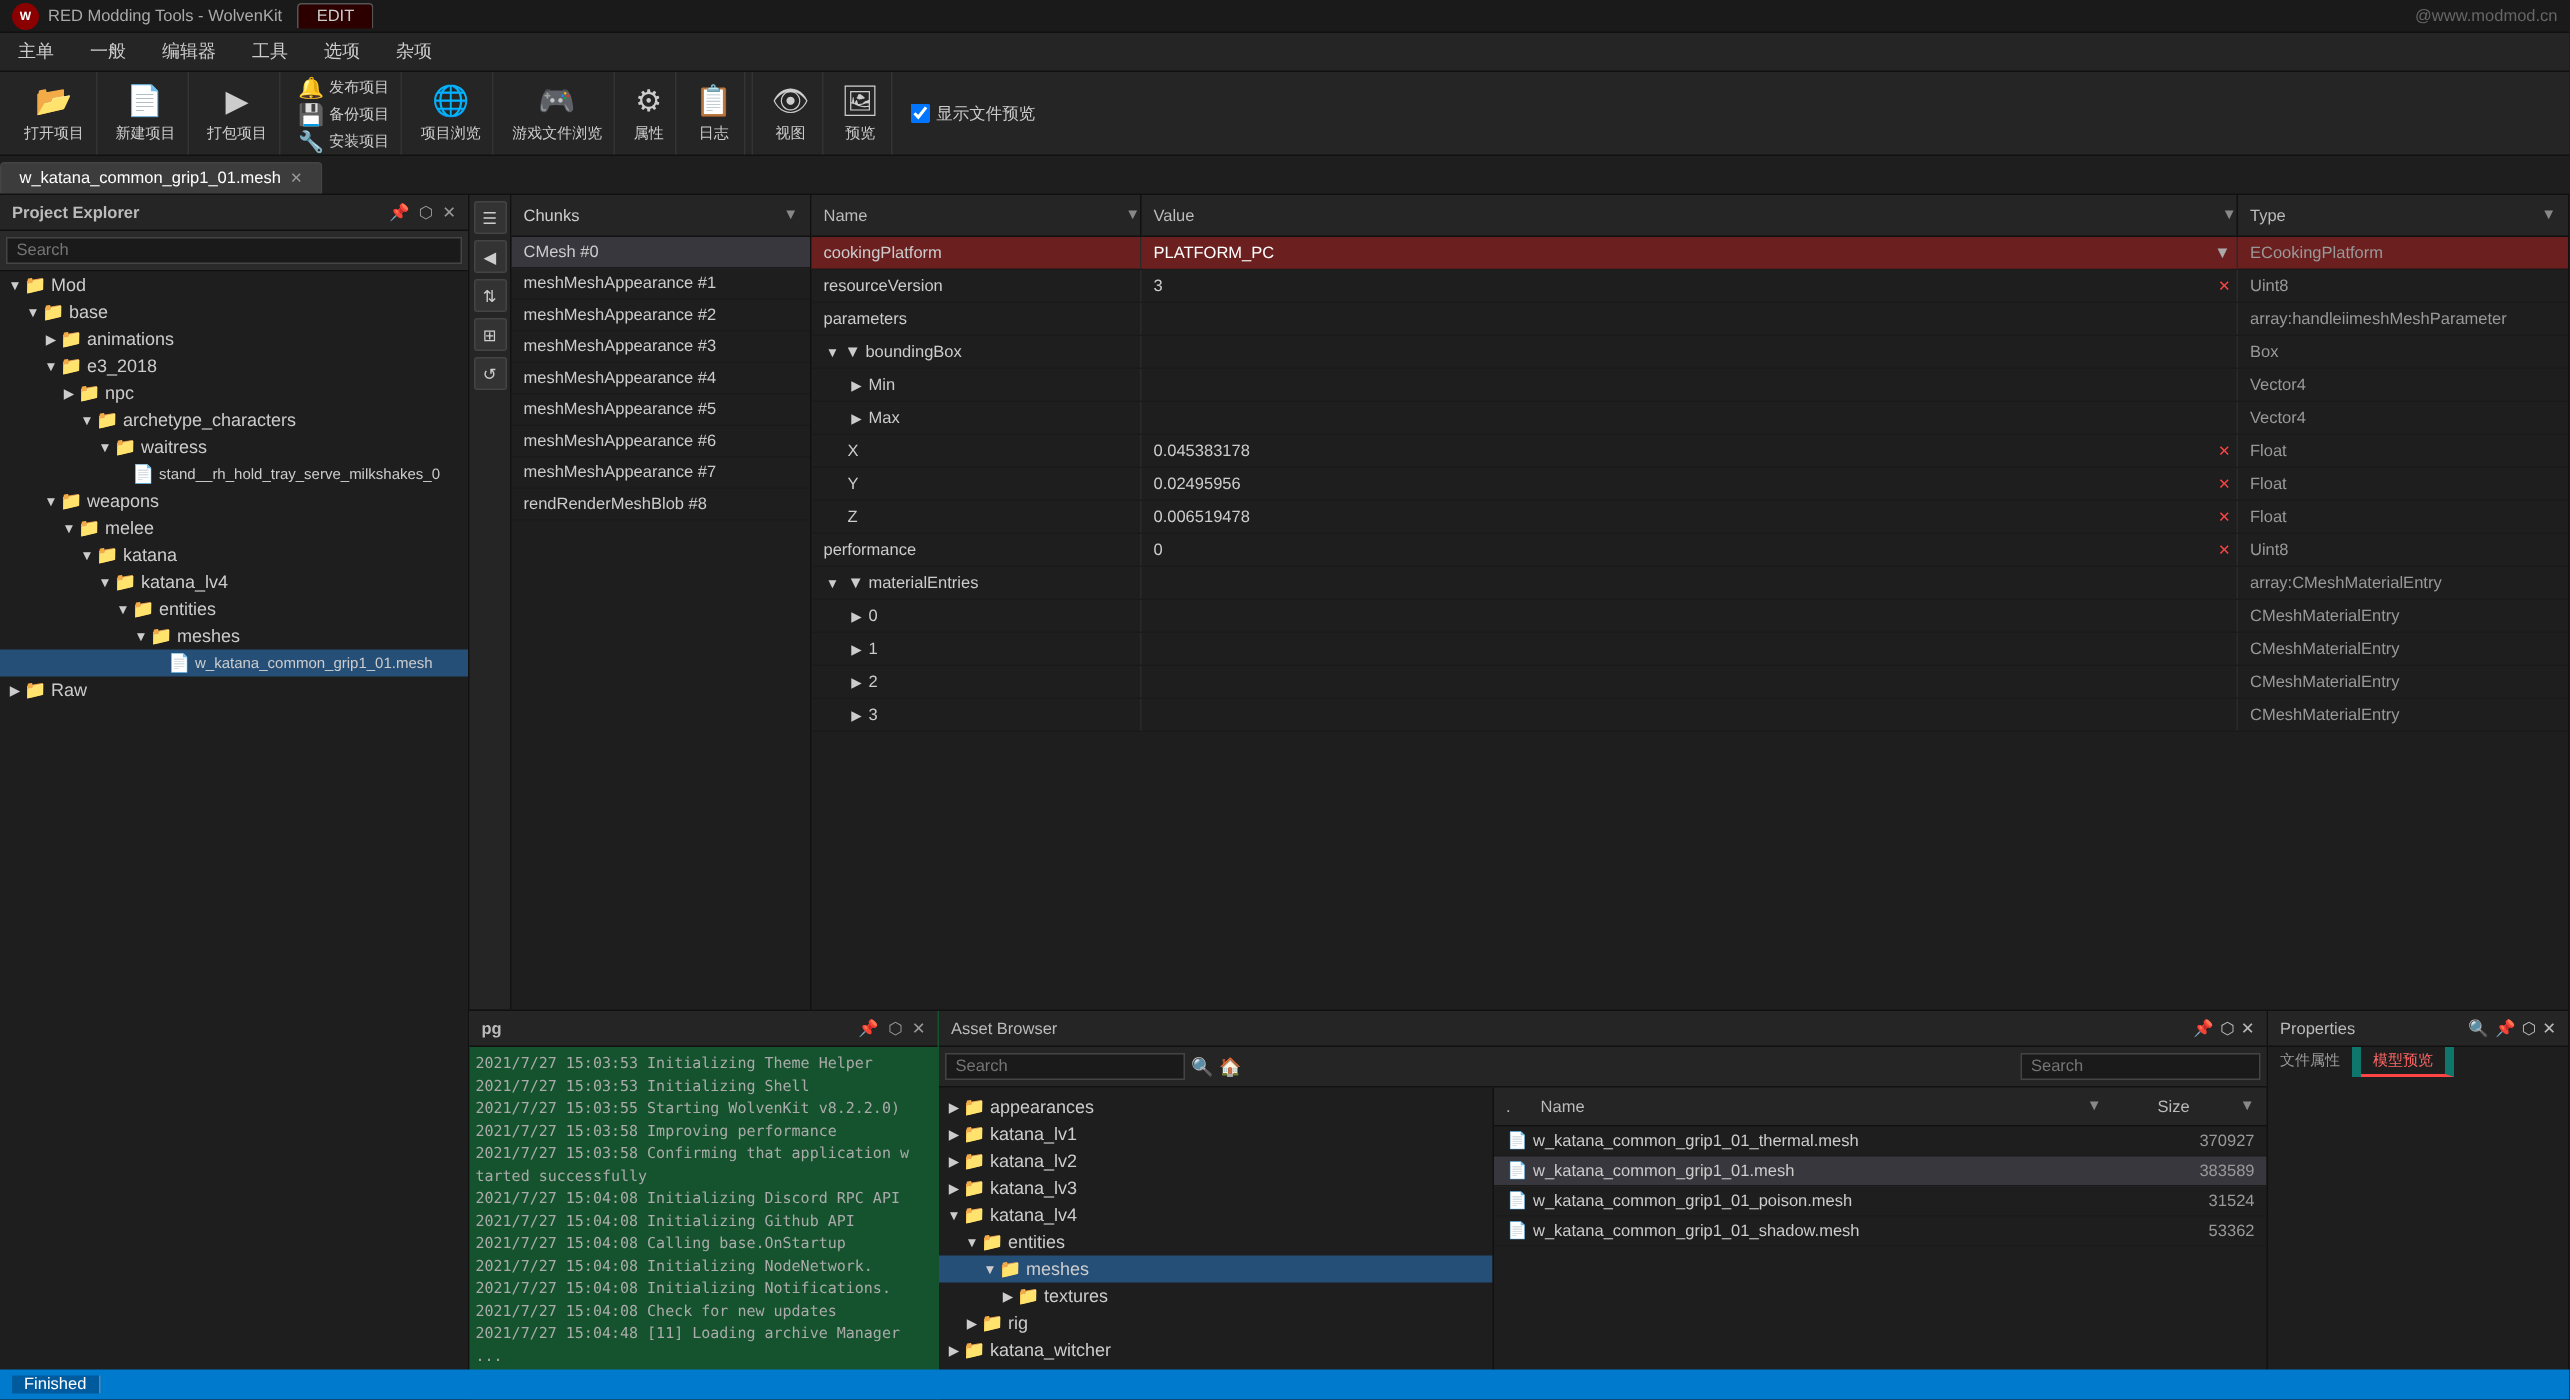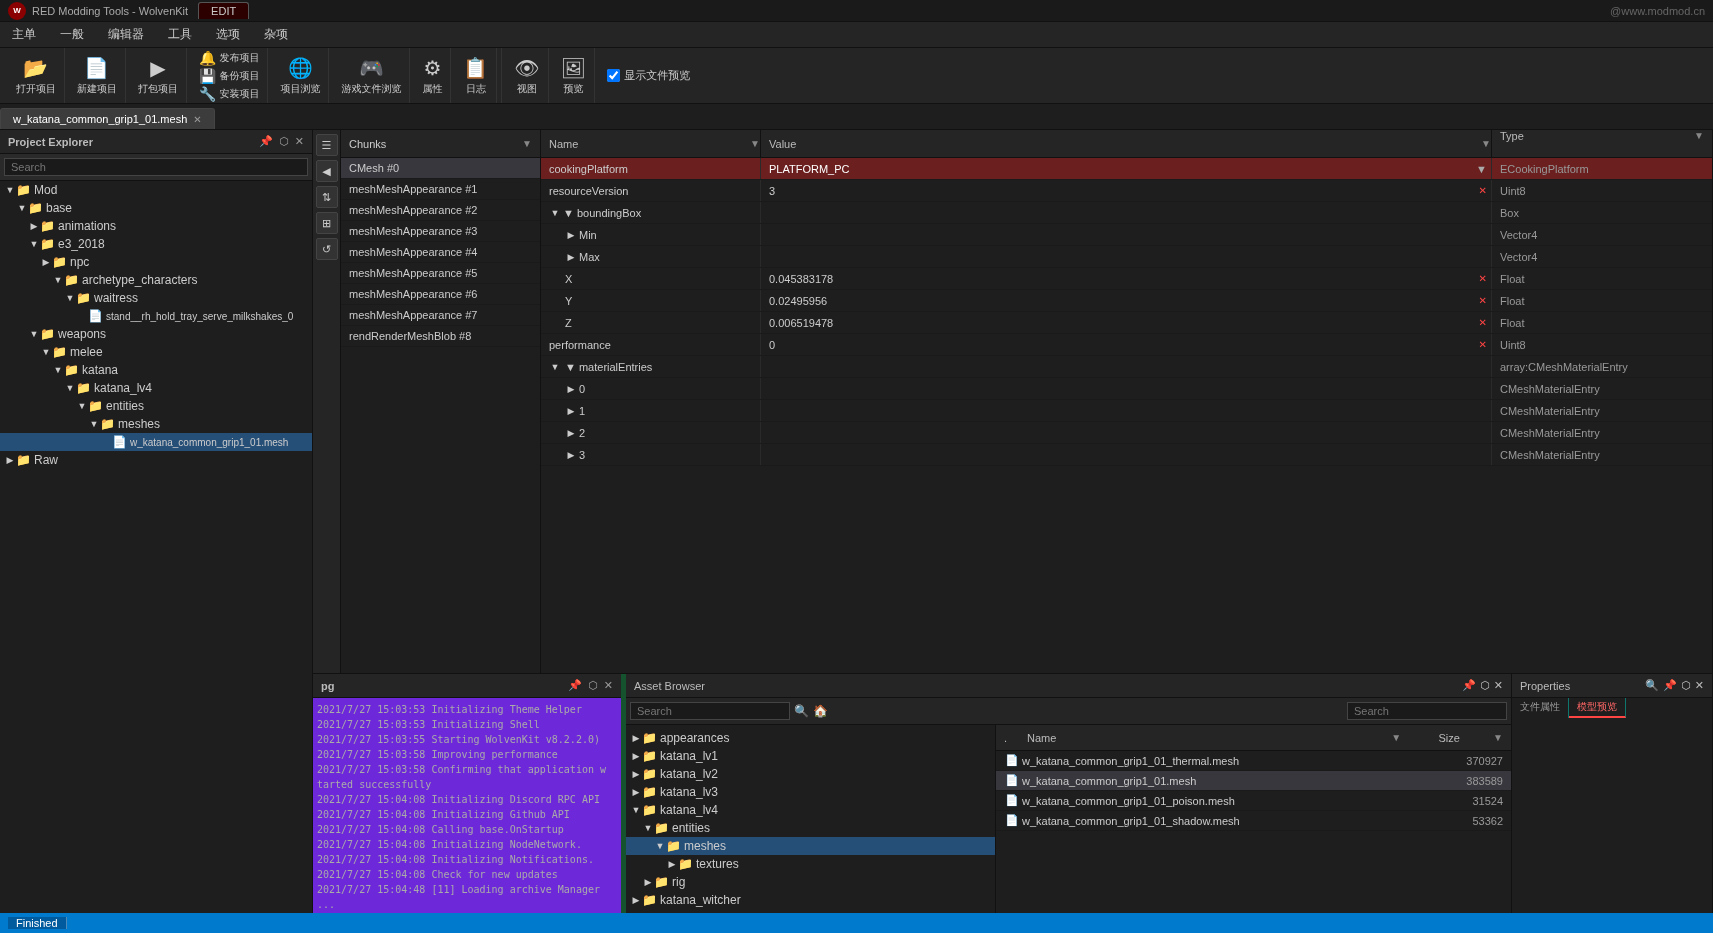--- a/index.html
+++ b/index.html
@@ -239,21 +239,21 @@
       background: #252525;
       display: flex;
       align-items: center;
       height: 28px;
       border-bottom: 1px solid #111;
       font-size: 11px;
       color: #bbb;
     }
     .prop-col-name { width: 220px; padding-left: 8px; border-right: 1px solid #111; display: flex; align-items: center; justify-content: space-between; height: 100%; }
     .prop-col-value { flex: 1; padding-left: 8px; border-right: 1px solid #111; display: flex; align-items: center; justify-content: space-between; height: 100%; }
-    .prop-col-type { width: 220px; padding-left: 8px; display: flex; align-items: flex-start; height: 100%; }
+    .prop-col-type { width: 220px; padding-left: 8px; display: flex; align-items: center; height: 100%; }
 
     .prop-row {
       display: flex;
       align-items: center;
       height: 22px;
       border-bottom: 1px solid #1a1a1a;
       font-size: 11px;
     }
     .prop-row.selected { background: #6b1f1f; }
     .prop-row.indent1 .prop-name { padding-left: 24px; }
@@ -320,22 +320,22 @@
     
     .bottom-layout {
       display: flex;
       height: 260px;
       border-top: 1px solid #111;
     }
 
     
     .log-panel {
       width: 313px;
-      background: #6d28d9;
-      border-right: 5px solid #14532d;
+      background: #14532d;
+      border-right: 1px solid #14532d;
       display: flex;
       flex-direction: column;
     }
     .log-content {
       flex: 1;
       overflow-y: auto;
       padding: 4px;
       font-size: 10px;
       color: #aaa;
       font-family: 'Consolas', monospace;
@@ -426,21 +426,21 @@
       height: 24px;
     }
     .right-props-tabs {
       display: flex;
     }
     .right-props-tab {
       padding: 2px 8px;
       font-size: 10px;
       cursor: pointer;
       color: #999;
-      border-right: 1px solid #0f766e;
+      border-right: 6px solid #0f766e;
       font-family: Liberation Mono, monospace;
     }
     .right-props-tab.active { color: #ff6666; border-bottom: 2px solid #ff4444; }
 
     .status-bar {
       background: #007acc;
       height: 20px;
       display: flex;
       align-items: center;
       padding: 0 8px;
@@ -778,20 +778,29 @@
           </div>
           <div class="prop-value">
             <span>3</span>
             <span class="red-x" style="margin-left: auto; margin-right: 4px;">✕</span>
           </div>
           <div class="prop-type">
             <span>Uint8</span>
           </div>
         </div>
 
+        <div class="prop-row">
+          <div class="prop-name">
+            <span>parameters</span>
+          </div>
+          <div class="prop-value"></div>
+          <div class="prop-type">
+            <span>array:handleiimeshMeshParameter</span>
+          </div>
+        </div>
 
         <div class="prop-row">
           <div class="prop-name">
             <span class="prop-expand">▼</span>
             <span style="margin-left:0">▼ boundingBox</span>
           </div>
           <div class="prop-value"></div>
           <div class="prop-type">
             <span>Box</span>
           </div>

